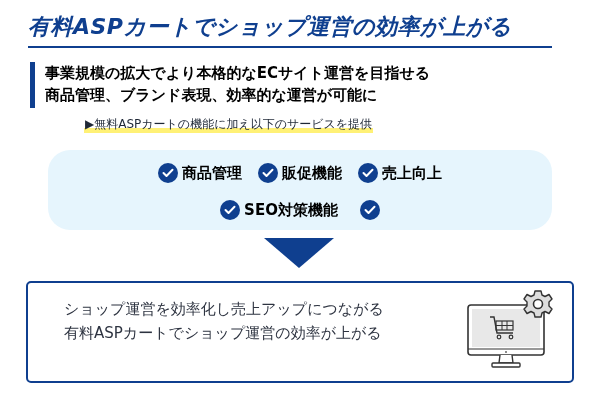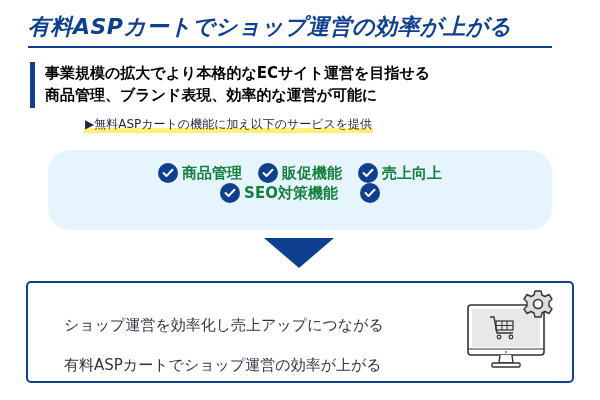--- a/index.html
+++ b/index.html
@@ -24,38 +24,38 @@
     font-size: 12px; font-weight: normal; color: #1e2736; white-space: nowrap;
     background: linear-gradient(transparent 70%, #fff176 70%);
     padding: 0 1px;
   }
   .services {
     position: absolute; left: 48px; top: 150px; width: 504px; height: 80px;
     background: #e6f5fd; border-radius: 22px;
   }
   .row { position: absolute; left: 0; width: 100%; display: flex; justify-content: center; gap: 16px; }
   .row.r1 { top: 13px; }
-  .row.r2 { top: 33px; gap: 22px; }
+  .row.r2 { top: 50px; gap: 22px; }
   .svc { display: flex; align-items: center; gap: 4px; }
   .check {
     width: 20px; height: 20px; border-radius: 50%; background: #0f3f8f;
     display: inline-flex; align-items: center; justify-content: center;
   }
-  .svc-label { font-size: 15px; font-weight: bold; color: #15803d; white-space: nowrap; }
+  .svc-label { font-size: 15px; font-weight: bold; color: #000000; white-space: nowrap; }
   .arrow {
     position: absolute; left: 264px; top: 238px; width: 0; height: 0;
     border-left: 35px solid transparent; border-right: 35px solid transparent;
     border-top: 30px solid #0f3f8f;
   }
   .result {
     position: absolute; left: 26px; top: 281px; width: 544px; height: 98px;
     border: 2px solid #0f3f8f; border-radius: 5px; background: #fff;
   }
   .result-text { position: absolute; left: 36px; top: 14px; }
-  .result-text div { font-size: 15px; color: #2d3340; line-height: 24px; white-space: nowrap; margin-top: 16px; }
+  .result-text div { font-size: 15px; color: #2d3340; line-height: 24px; white-space: nowrap; }
   .monitor { position: absolute; left: 430px; top: 4px; }
 </style>
 </head>
 <body>
 
 <div class="title">有料ASPカートでショップ運営の効率が上がる</div>
 
 <div class="intro">
   <div>事業規模の拡大でより本格的なECサイト運営を目指せる</div>
   <div>商品管理、ブランド表現、効率的な運営が可能に</div>

